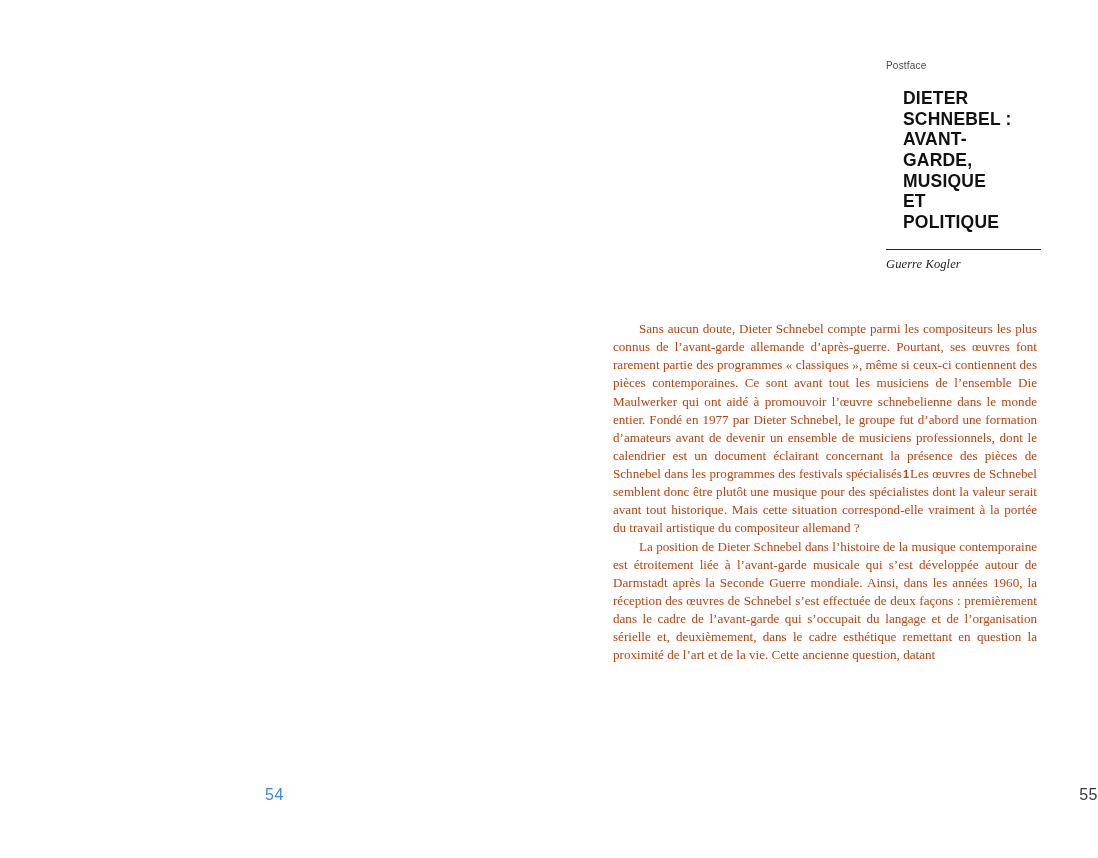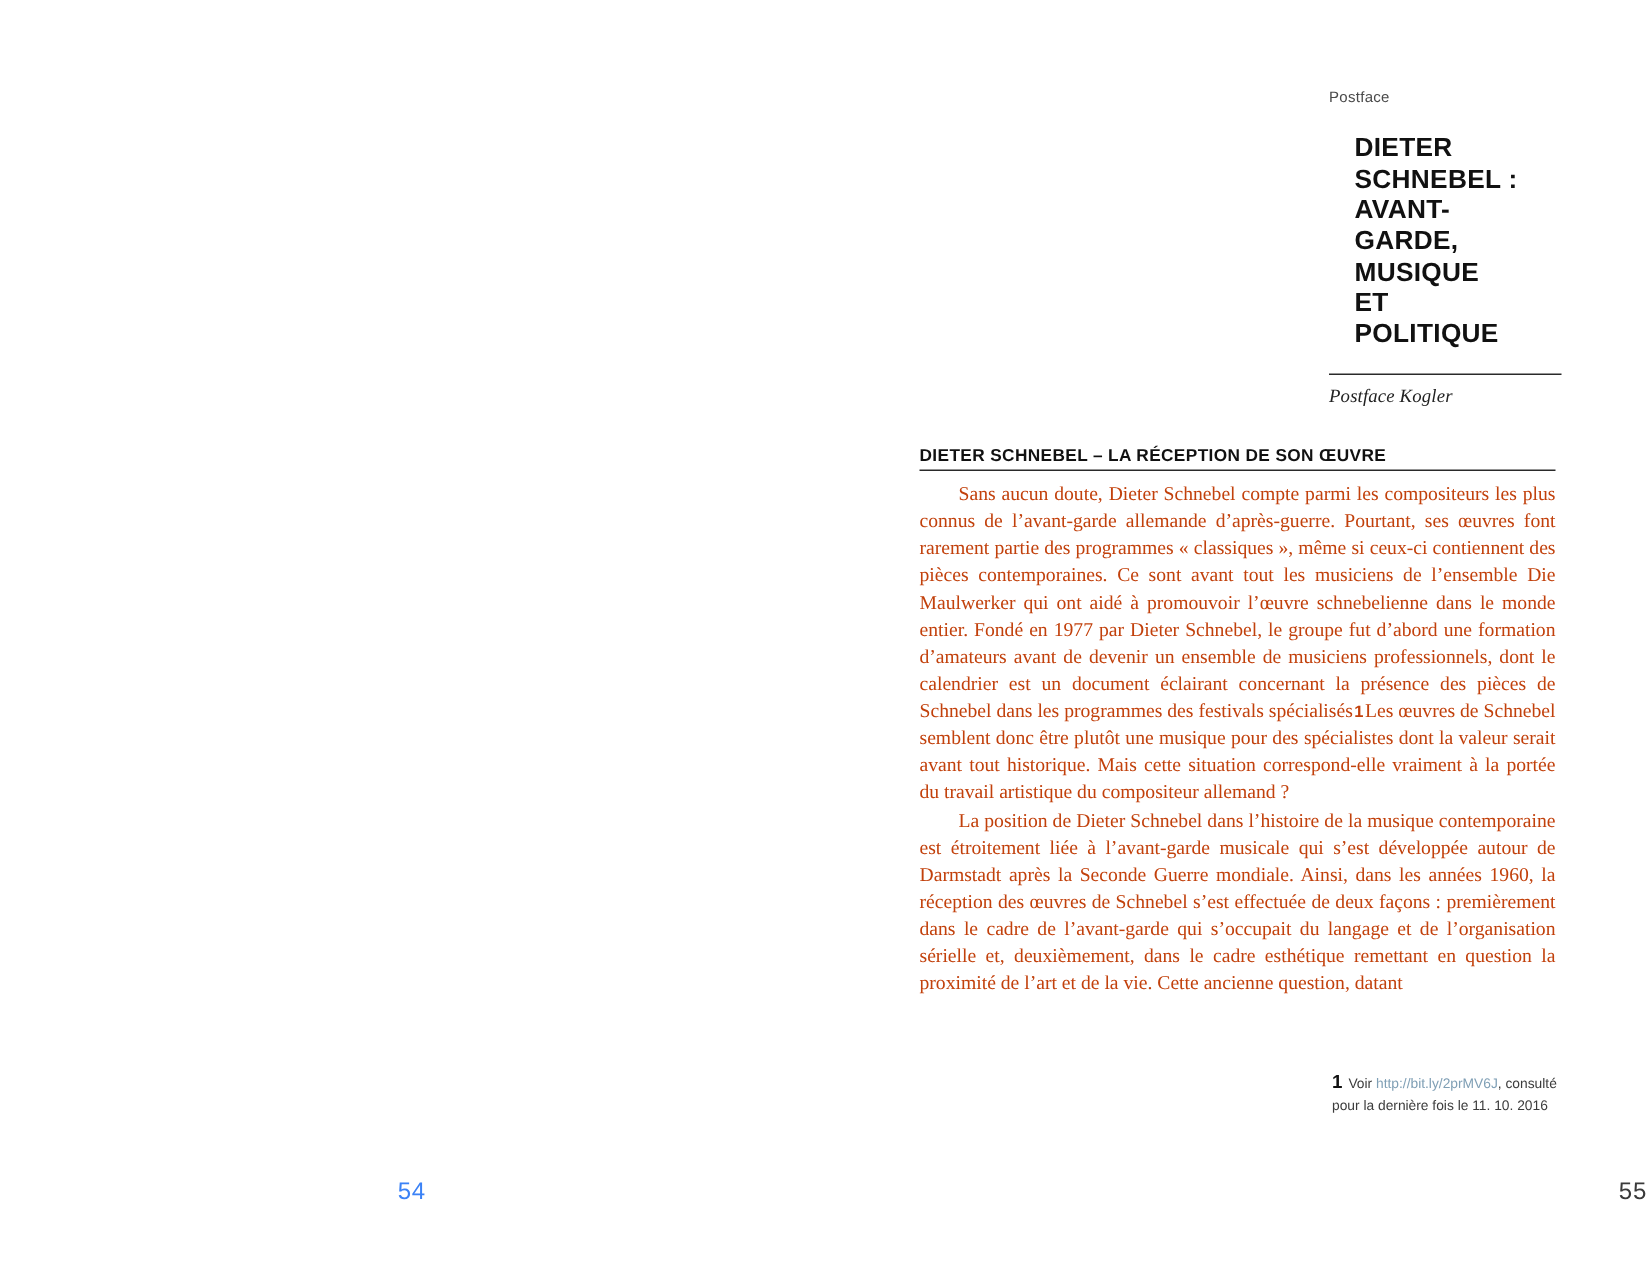--- a/index.html
+++ b/index.html
@@ -186,33 +186,26 @@
   <div class="page-right">
 
     <div class="title-block">
       <div class="kicker">Postface</div>
       <h1 class="main-title">DIETER
 SCHNEBEL :
 AVANT-GARDE,
 MUSIQUE
 ET POLITIQUE</h1>
       <hr class="title-rule">
-      <div class="author">Postface Kogler</div>
+      <div class="author">Guerre Kogler</div>
     </div>
 
-    <div class="section-head-wrap">
-      <div class="section-head">DIETER SCHNEBEL – LA RÉCEPTION DE SON ŒUVRE</div>
-      <hr class="section-rule">
-    </div>
 
     <div class="body-col">
       <p><span>Sans aucun doute, Dieter Schnebel compte parmi les compositeurs les plus connus de l’avant-garde allemande d’après-guerre. Pourtant, ses œuvres font rarement partie des programmes « classiques », même si ceux-ci contiennent des pièces contemporaines. Ce sont avant tout les musiciens de l’ensemble Die Maulwerker qui ont aidé à promouvoir l’œuvre schnebelienne dans le monde entier. Fondé en 1977 par Dieter Schnebel, le groupe fut d’abord une formation d’amateurs avant de devenir un ensemble de musiciens professionnels, dont le calendrier est un document éclairant concernant la présence des pièces de Schnebel dans les programmes des festivals spécialisés</span><span class="fn-ref">1</span><span>Les œuvres de Schnebel semblent donc être plutôt une musique pour des spécialistes dont la valeur serait avant tout historique. Mais cette situation correspond-elle vraiment à la portée du travail artistique du compositeur allemand ?</span></p>
       <p>La position de Dieter Schnebel dans l’histoire de la musique contemporaine est étroitement liée à l’avant-garde musicale qui s’est développée autour de Darmstadt après la Seconde Guerre mondiale. Ainsi, dans les années 1960, la réception des œuvres de Schnebel s’est effectuée de deux façons : premièrement dans le cadre de l’avant-garde qui s’occupait du langage et de l’organisation sérielle et, deuxièmement, dans le cadre esthétique remettant en question la proximité de l’art et de la vie. Cette ancienne question, datant</p>
     </div>
 
-    <div class="footnote">
-      <span class="fn-num">1</span><span>Voir </span><span class="fn-link">http://bit.ly/2prMV6J</span><span>, consulté pour la dernière fois le 11. 10. 2016</span>
-    </div>
 
     <div class="folio-right">55</div>
   </div>
 
 </div>
 
 </body></html>

